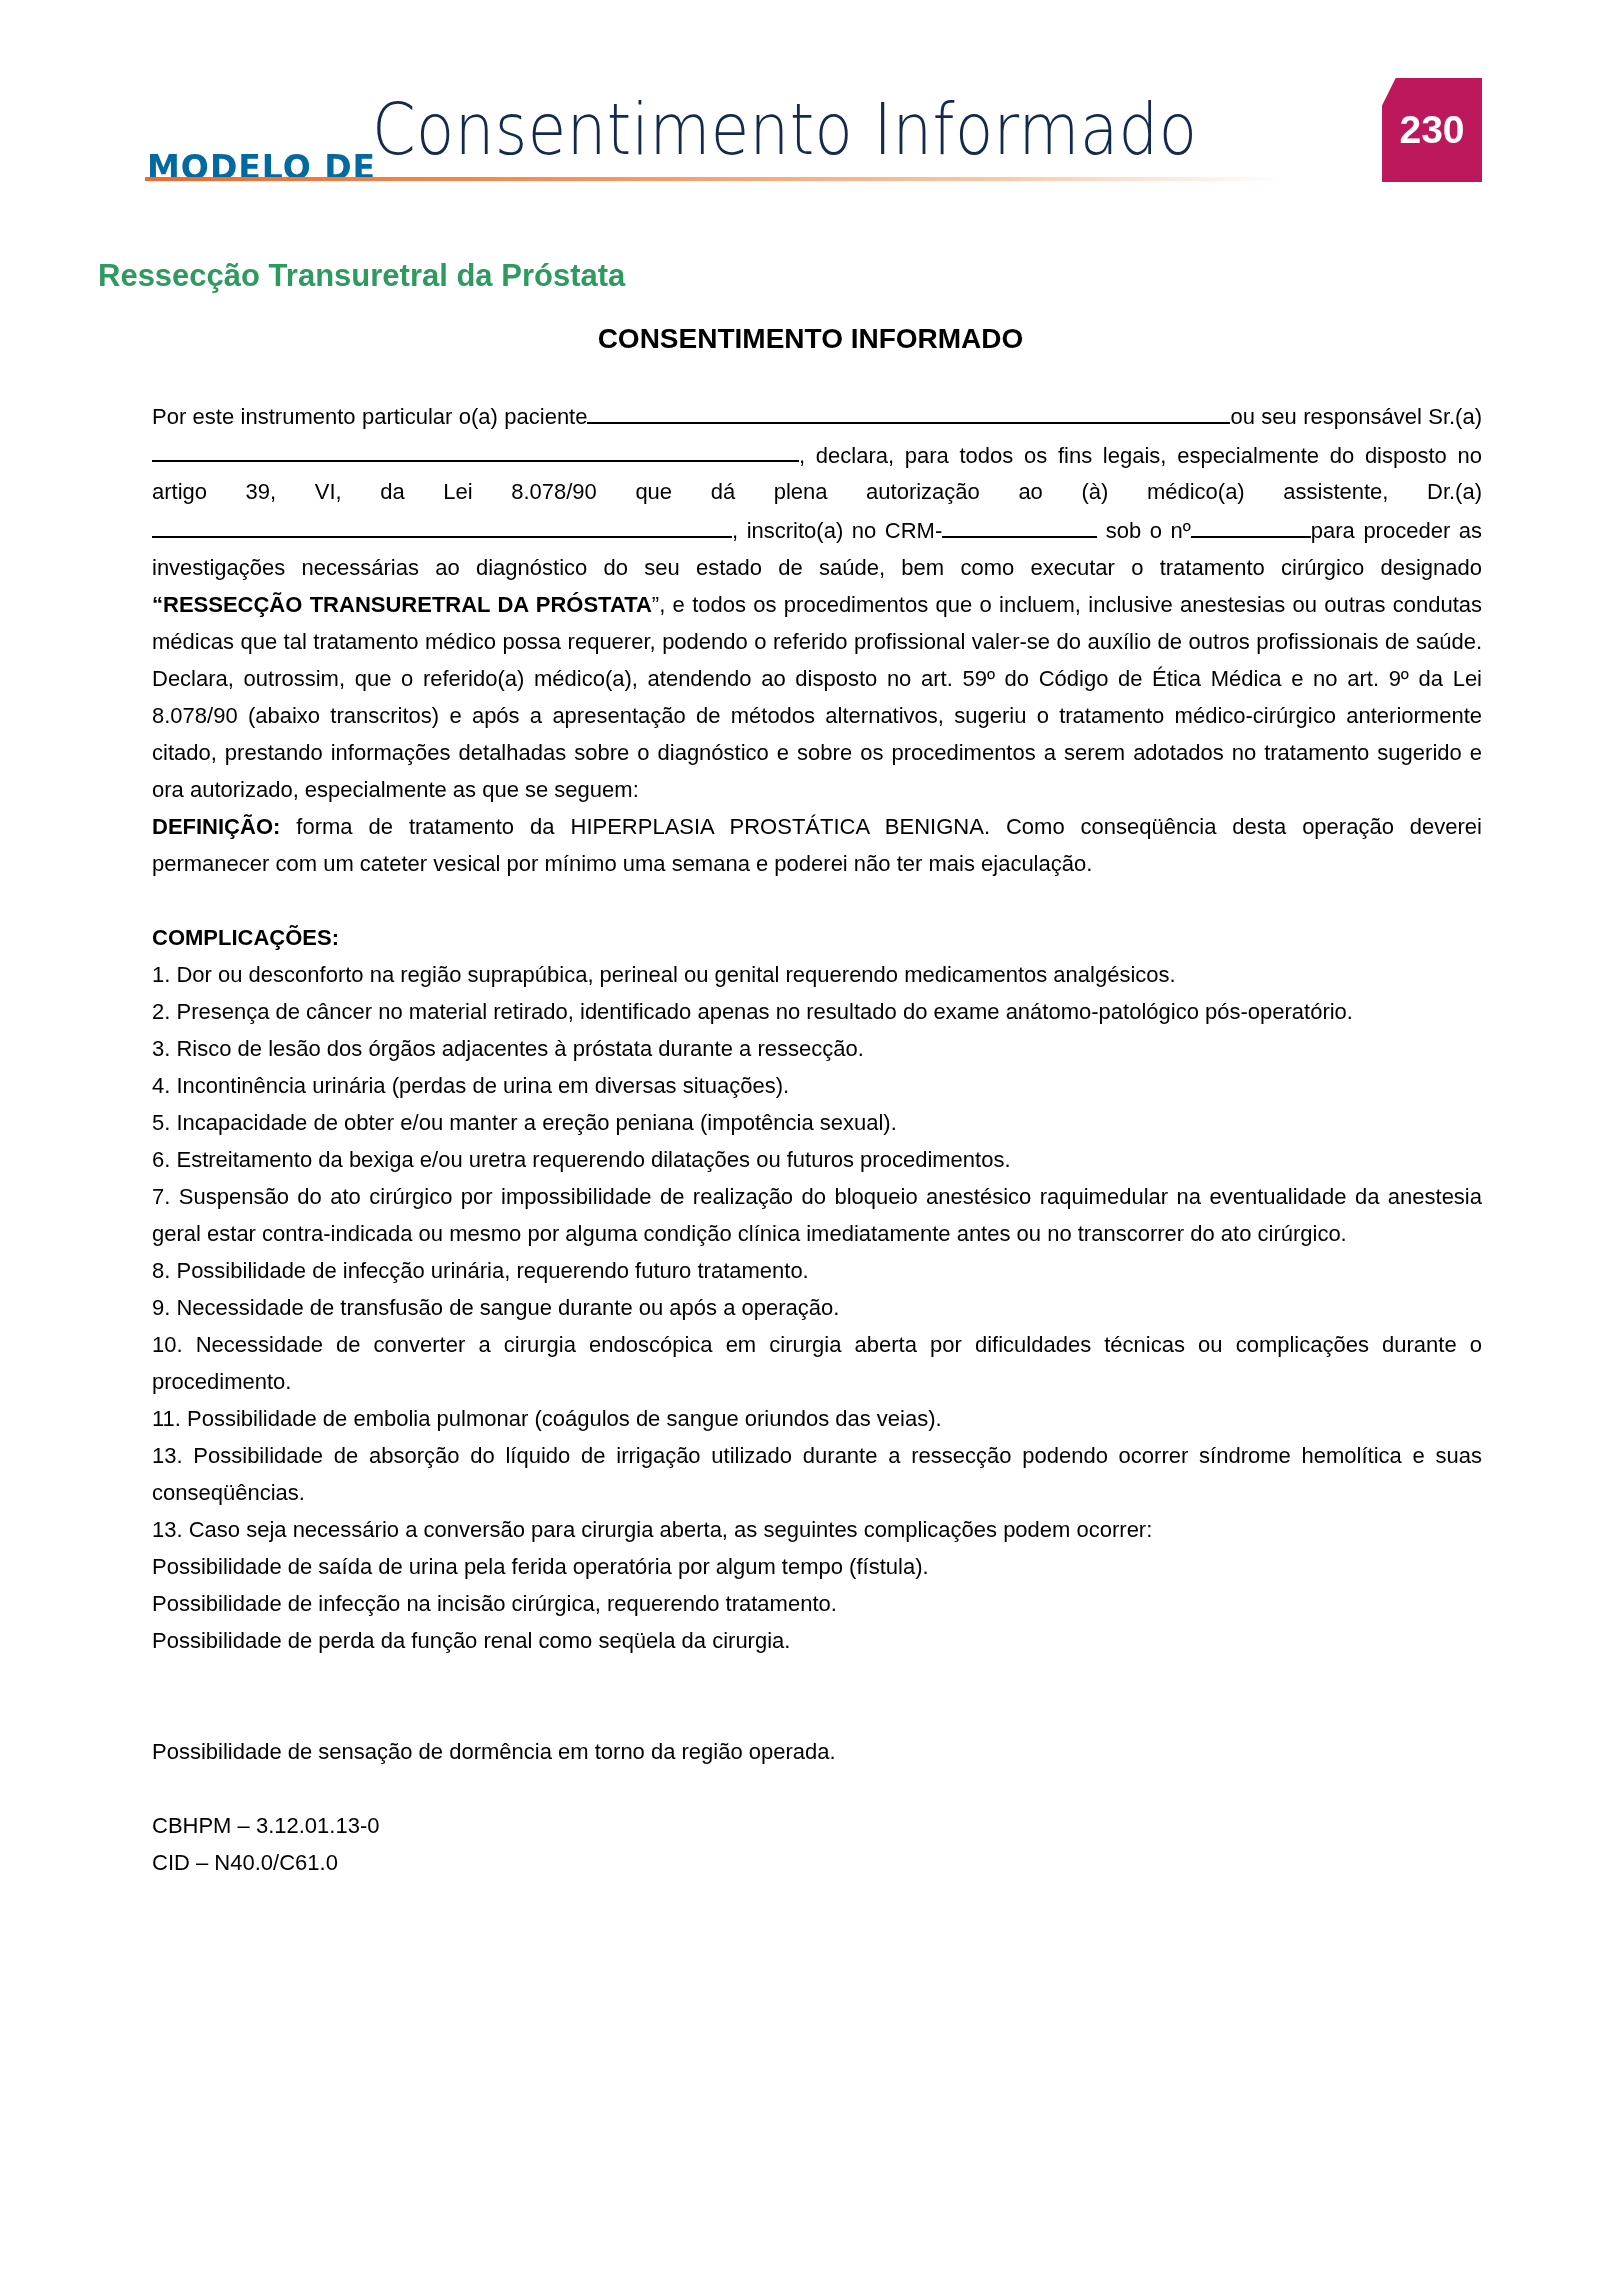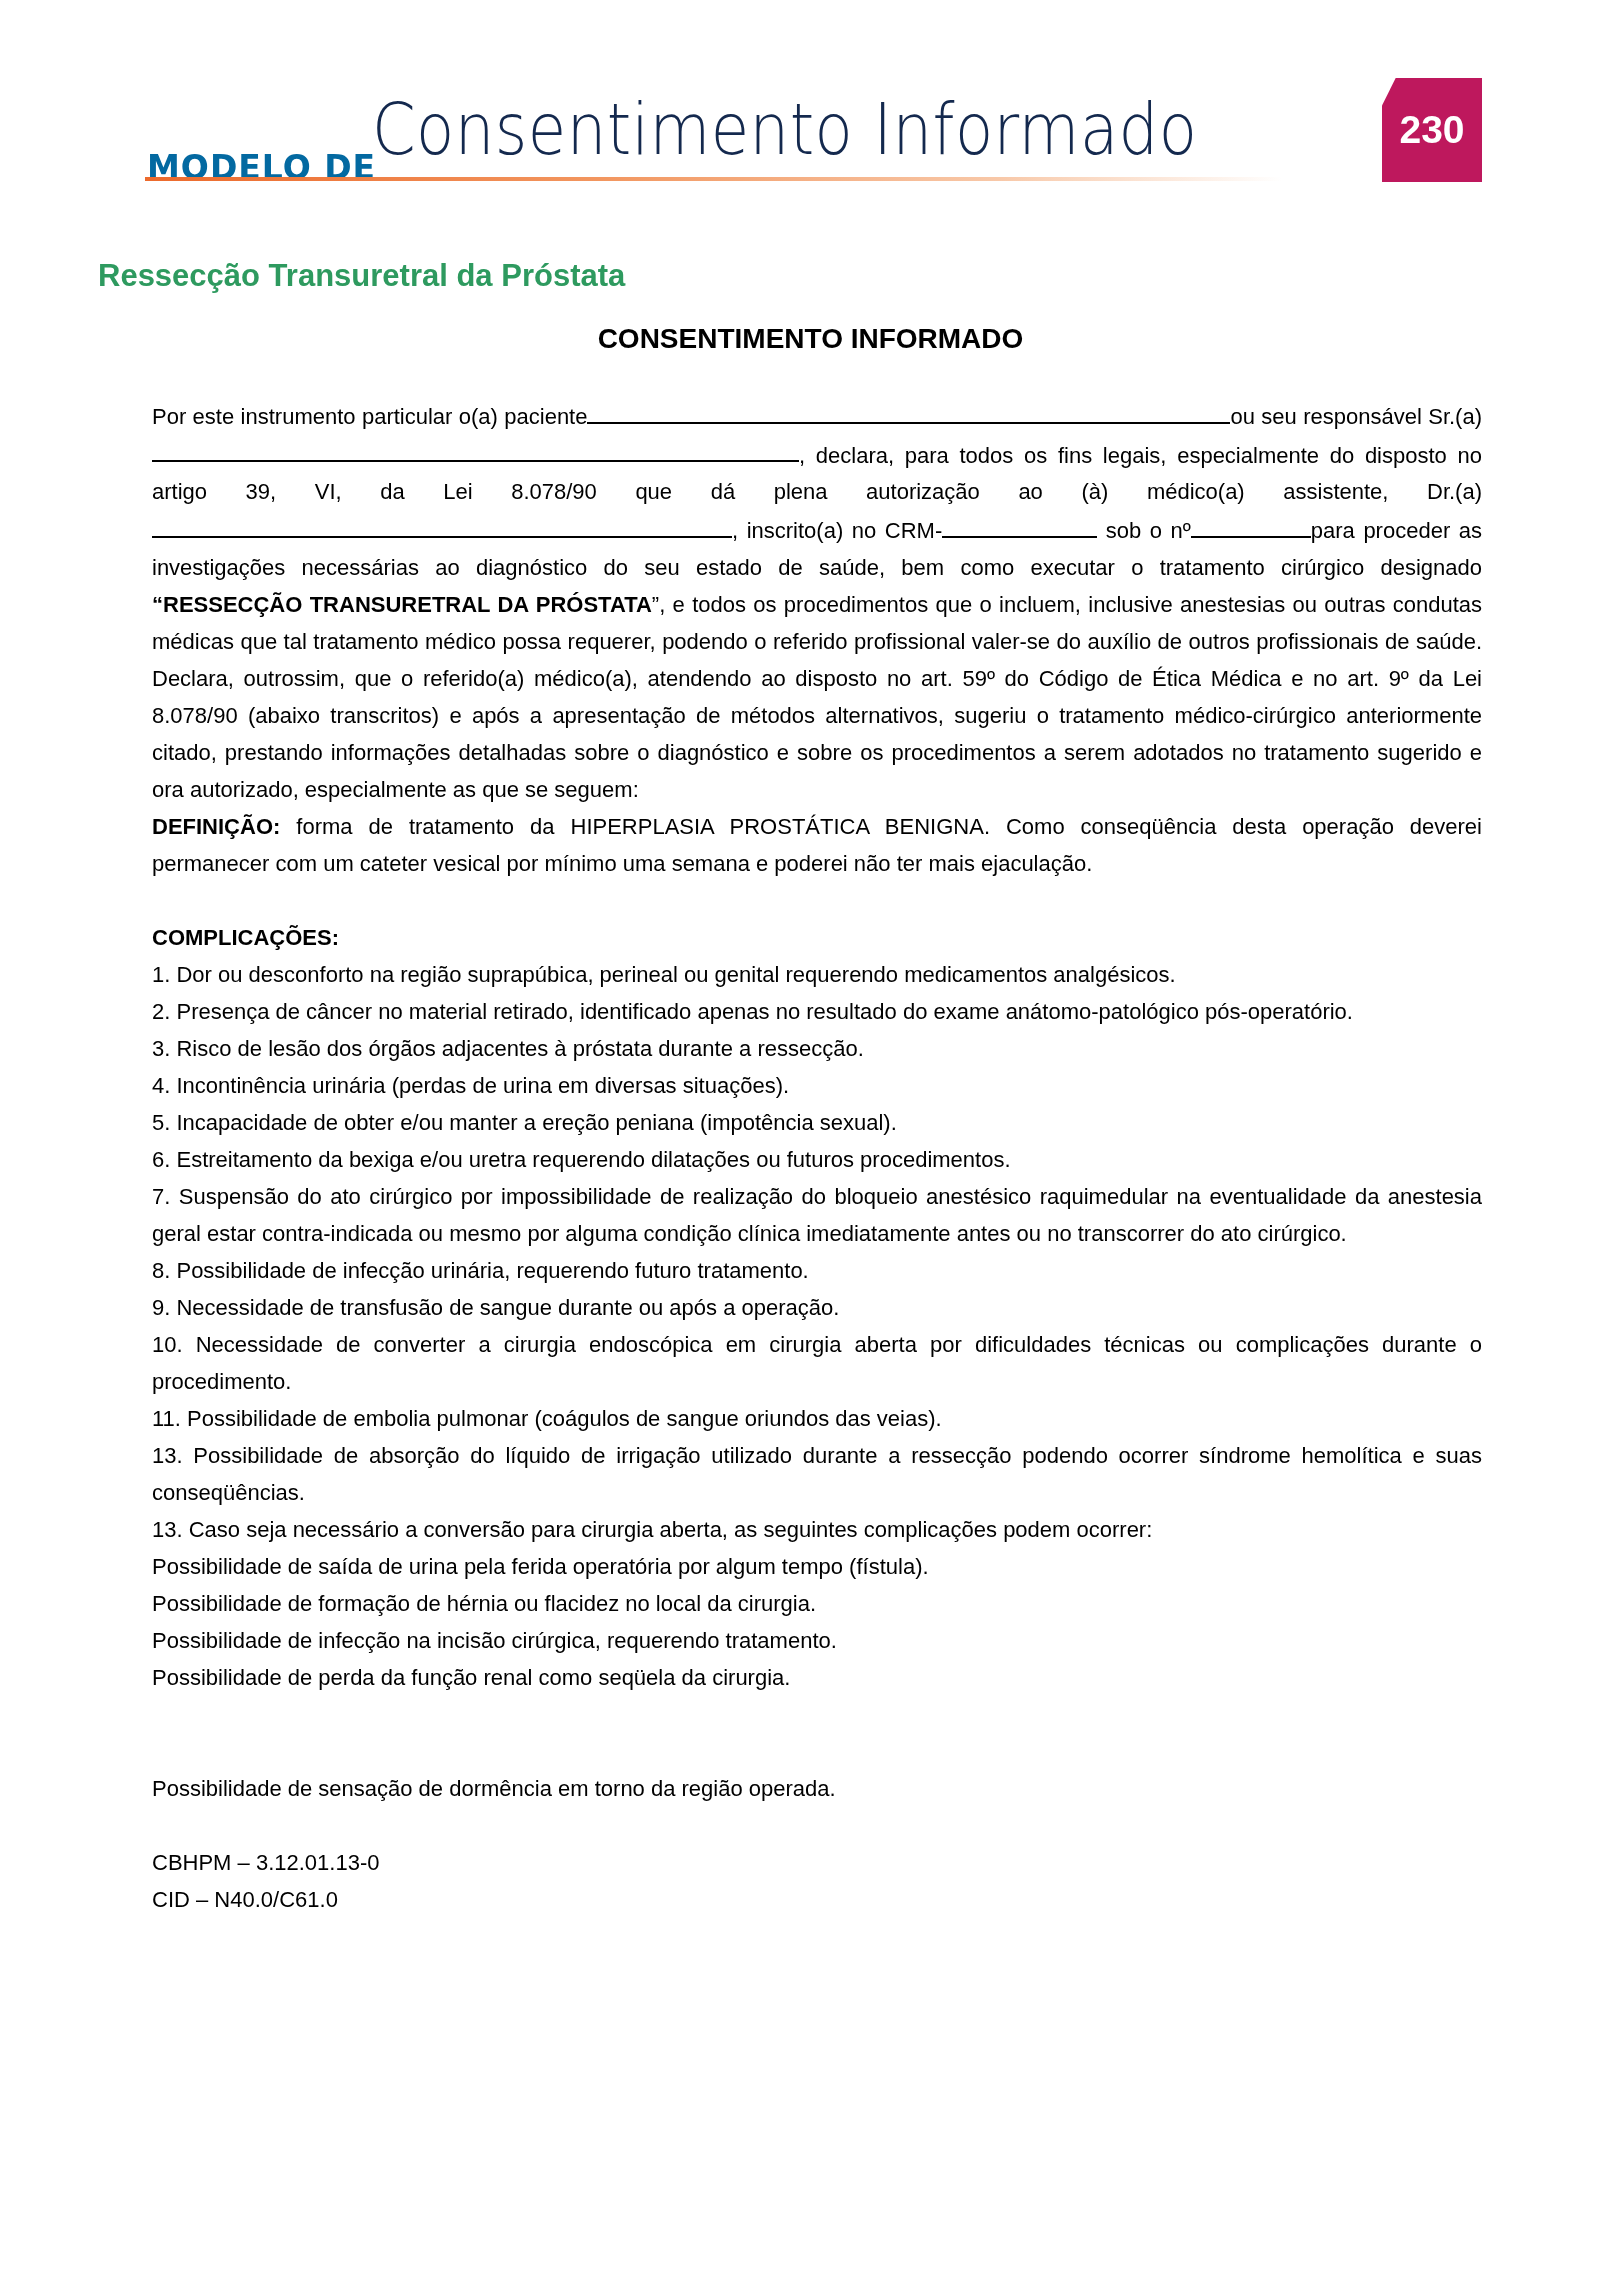--- a/index.html
+++ b/index.html
@@ -65,21 +65,20 @@
   <p>5. Incapacidade de obter e/ou manter a ereção peniana (impotência sexual).</p>
   <p>6. Estreitamento da bexiga e/ou uretra requerendo dilatações ou futuros procedimentos.</p>
   <p>7. Suspensão do ato cirúrgico por impossibilidade de realização do bloqueio anestésico raquimedular na eventualidade da anestesia geral estar contra-indicada ou mesmo por alguma condição clínica imediatamente antes ou no transcorrer do ato cirúrgico.</p>
   <p>8. Possibilidade de infecção urinária, requerendo futuro tratamento.</p>
   <p>9. Necessidade de transfusão de sangue durante ou após a operação.</p>
   <p>10. Necessidade de converter a cirurgia endoscópica em cirurgia aberta por dificuldades técnicas ou complicações durante o procedimento.</p>
   <p>11. Possibilidade de embolia pulmonar (coágulos de sangue oriundos das veias).</p>
   <p>13. Possibilidade de absorção do líquido de irrigação utilizado durante a ressecção podendo ocorrer síndrome hemolítica e suas conseqüências.</p>
   <p>13. Caso seja necessário a conversão para cirurgia aberta, as seguintes complicações podem ocorrer:</p>
   <p>Possibilidade de saída de urina pela ferida operatória por algum tempo (fístula).</p>
-  <p>Possibilidade de formação de hérnia ou flacidez no local da cirurgia.</p>
   <p>Possibilidade de infecção na incisão cirúrgica, requerendo tratamento.</p>
   <p>Possibilidade de perda da função renal como seqüela da cirurgia.</p>
   <div class="gap2"></div>
   <p>Possibilidade de sensação de dormência em torno da região operada.</p>
   <div class="gap"></div>
   <p>CBHPM – 3.12.01.13-0</p>
   <p>CID – N40.0/C61.0</p>
 </div>
 
 

